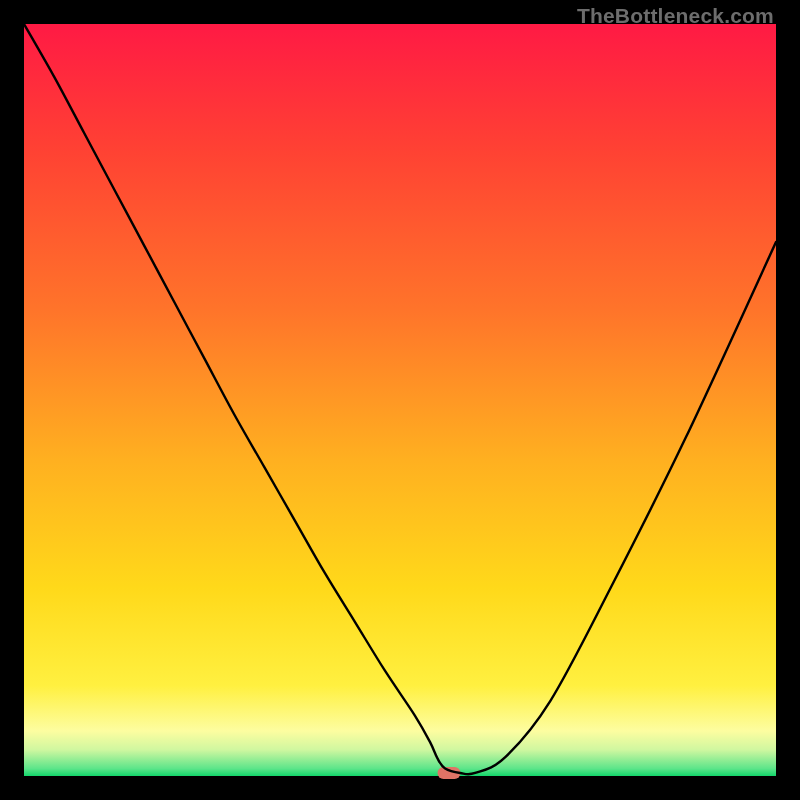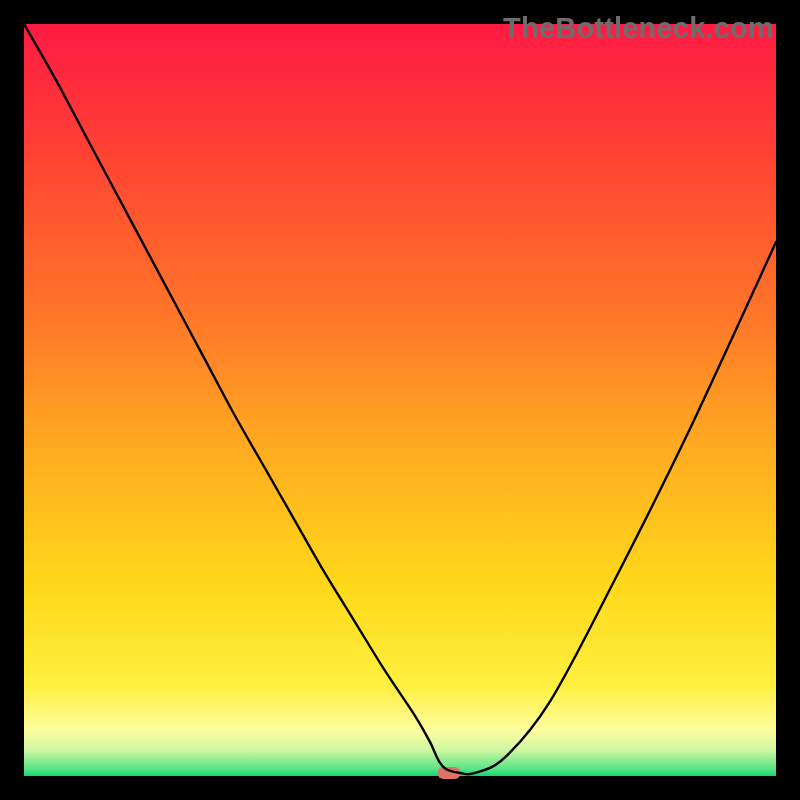--- a/index.html
+++ b/index.html
@@ -28,23 +28,23 @@
       var(--c4) 75%,
       var(--c5) 88%,
       var(--c6) 94%,
       var(--c7) 96.5%,
       var(--c8) 99%,
       var(--c9) 100%
     );
   }
   .watermark {
     position: absolute;
-    top: 12px;
+    top: 4px;
     right: 26px;
-    font-size: 29px;
+    font-size: 21px;
     font-weight: 600;
     color: #6d6d6d;
     letter-spacing: 0.2px;
     z-index: 5;
   }
   svg.curve {
     position: absolute;
     left: 0;
     top: 0;
     width: 752px;

